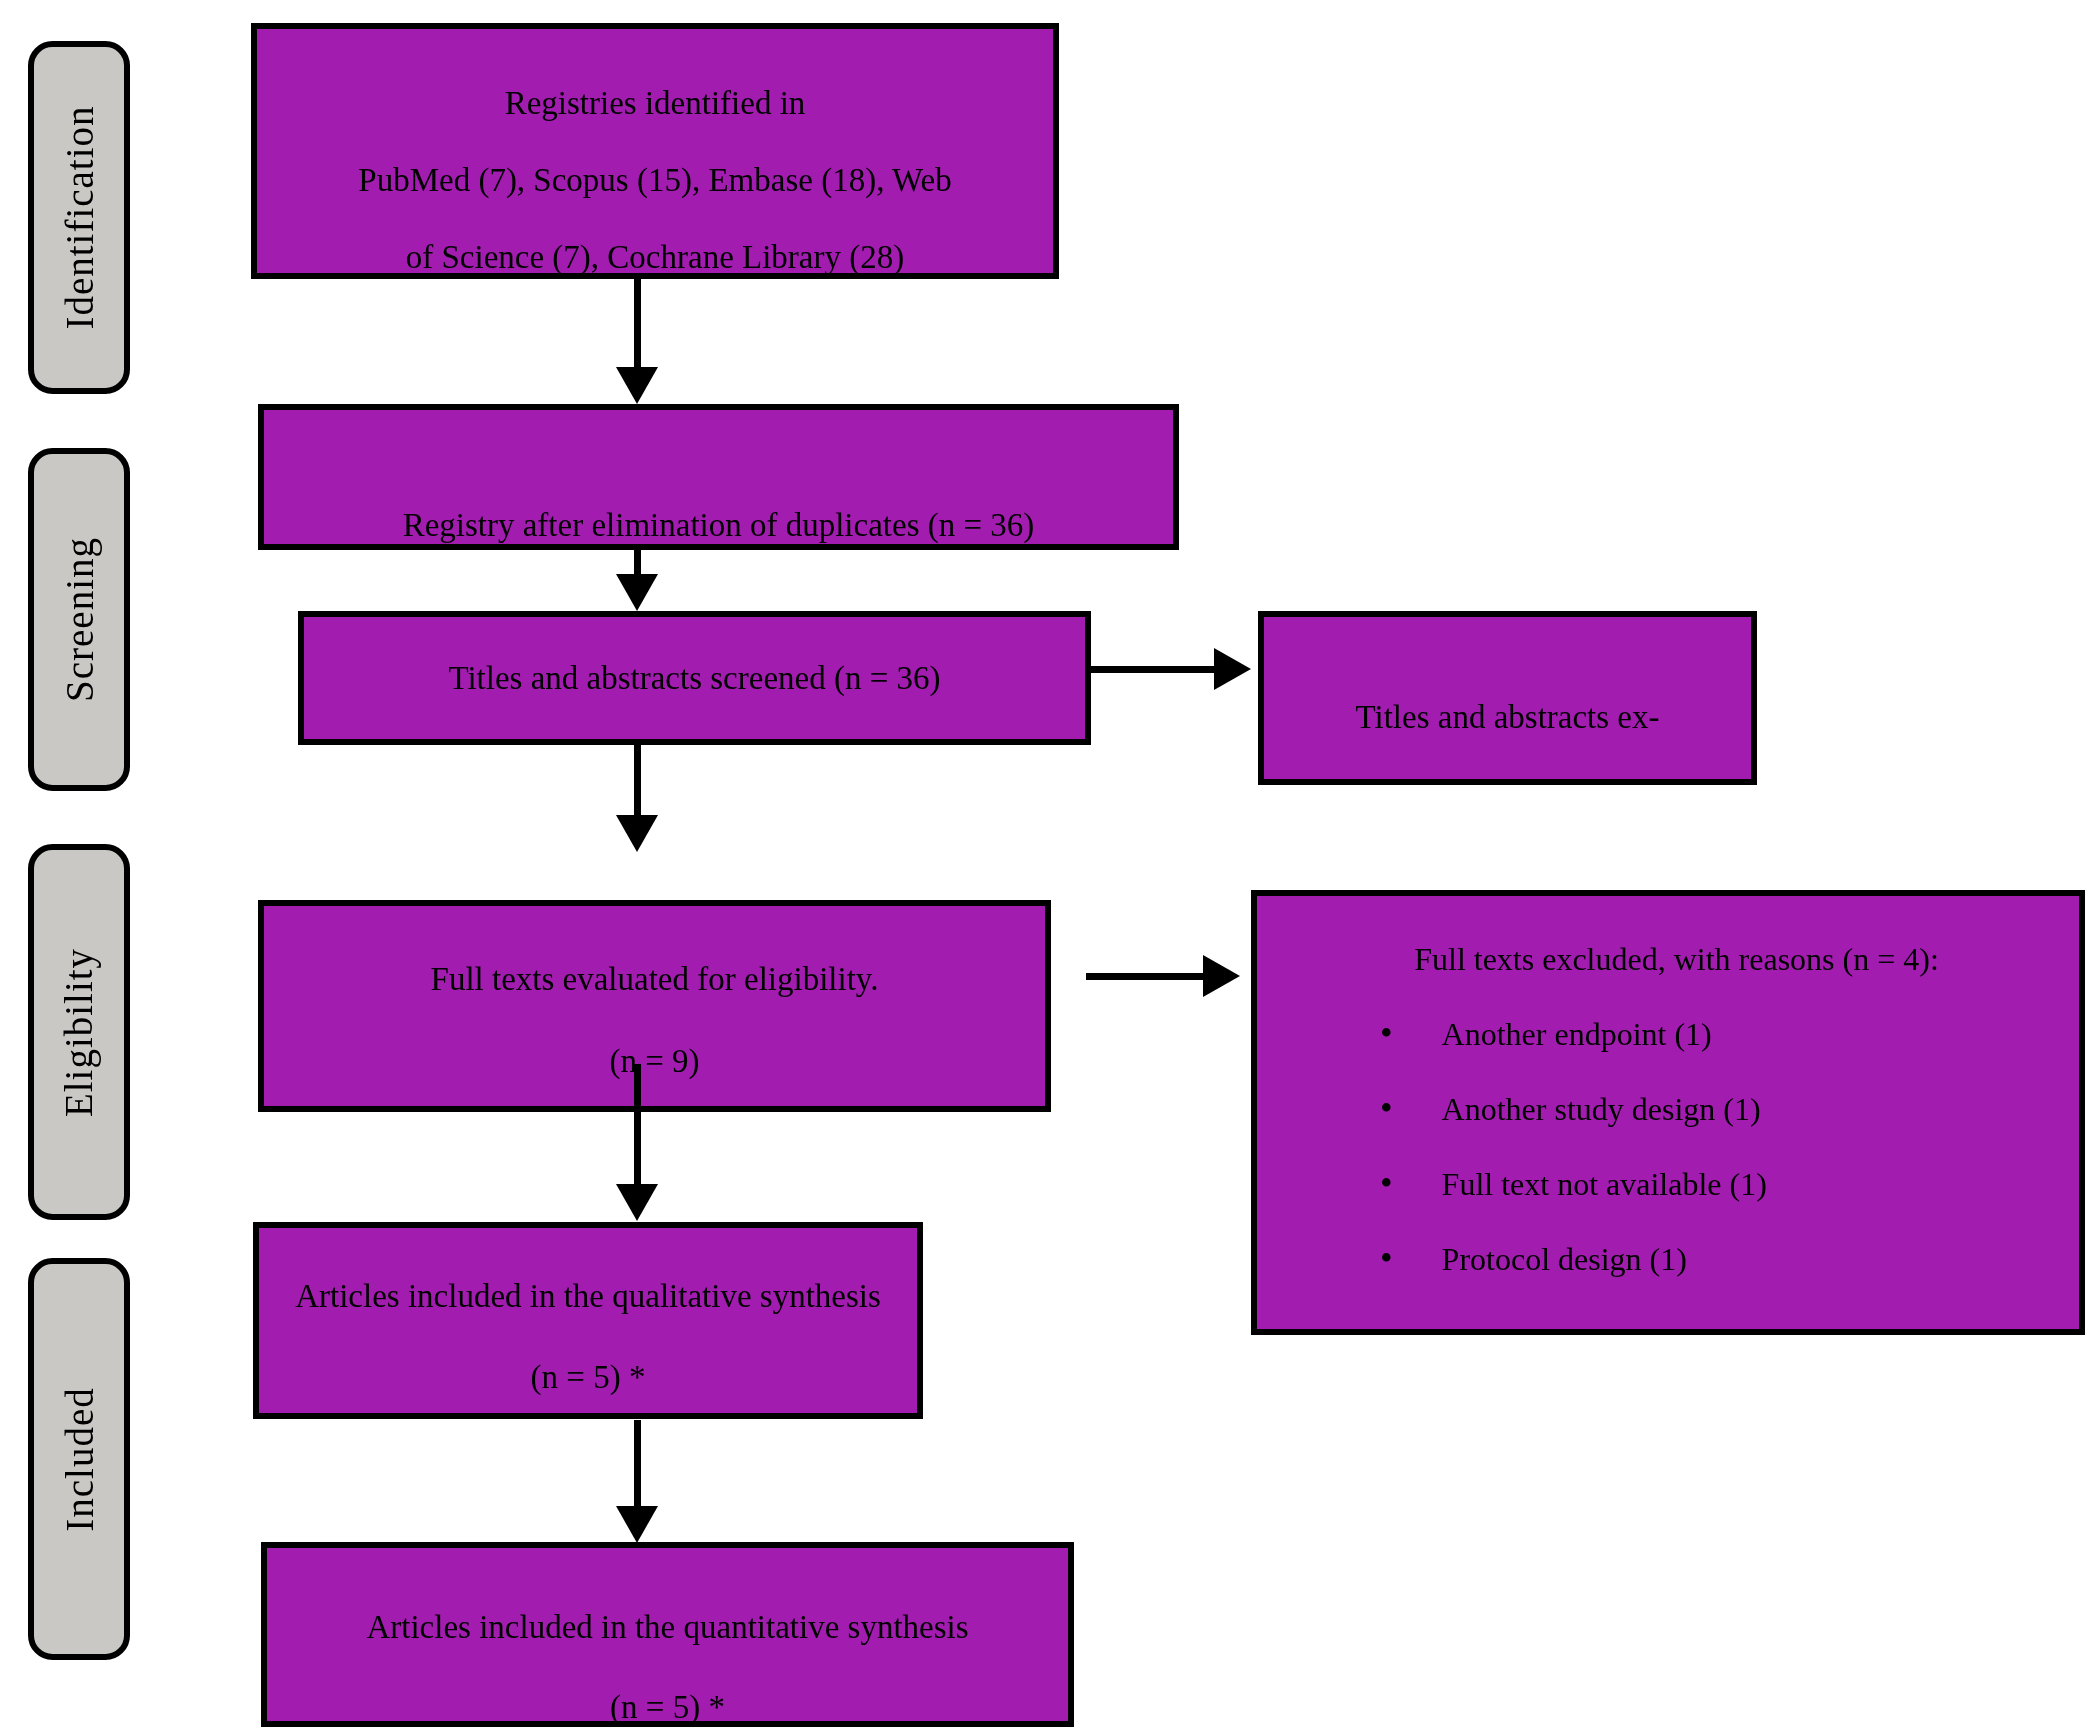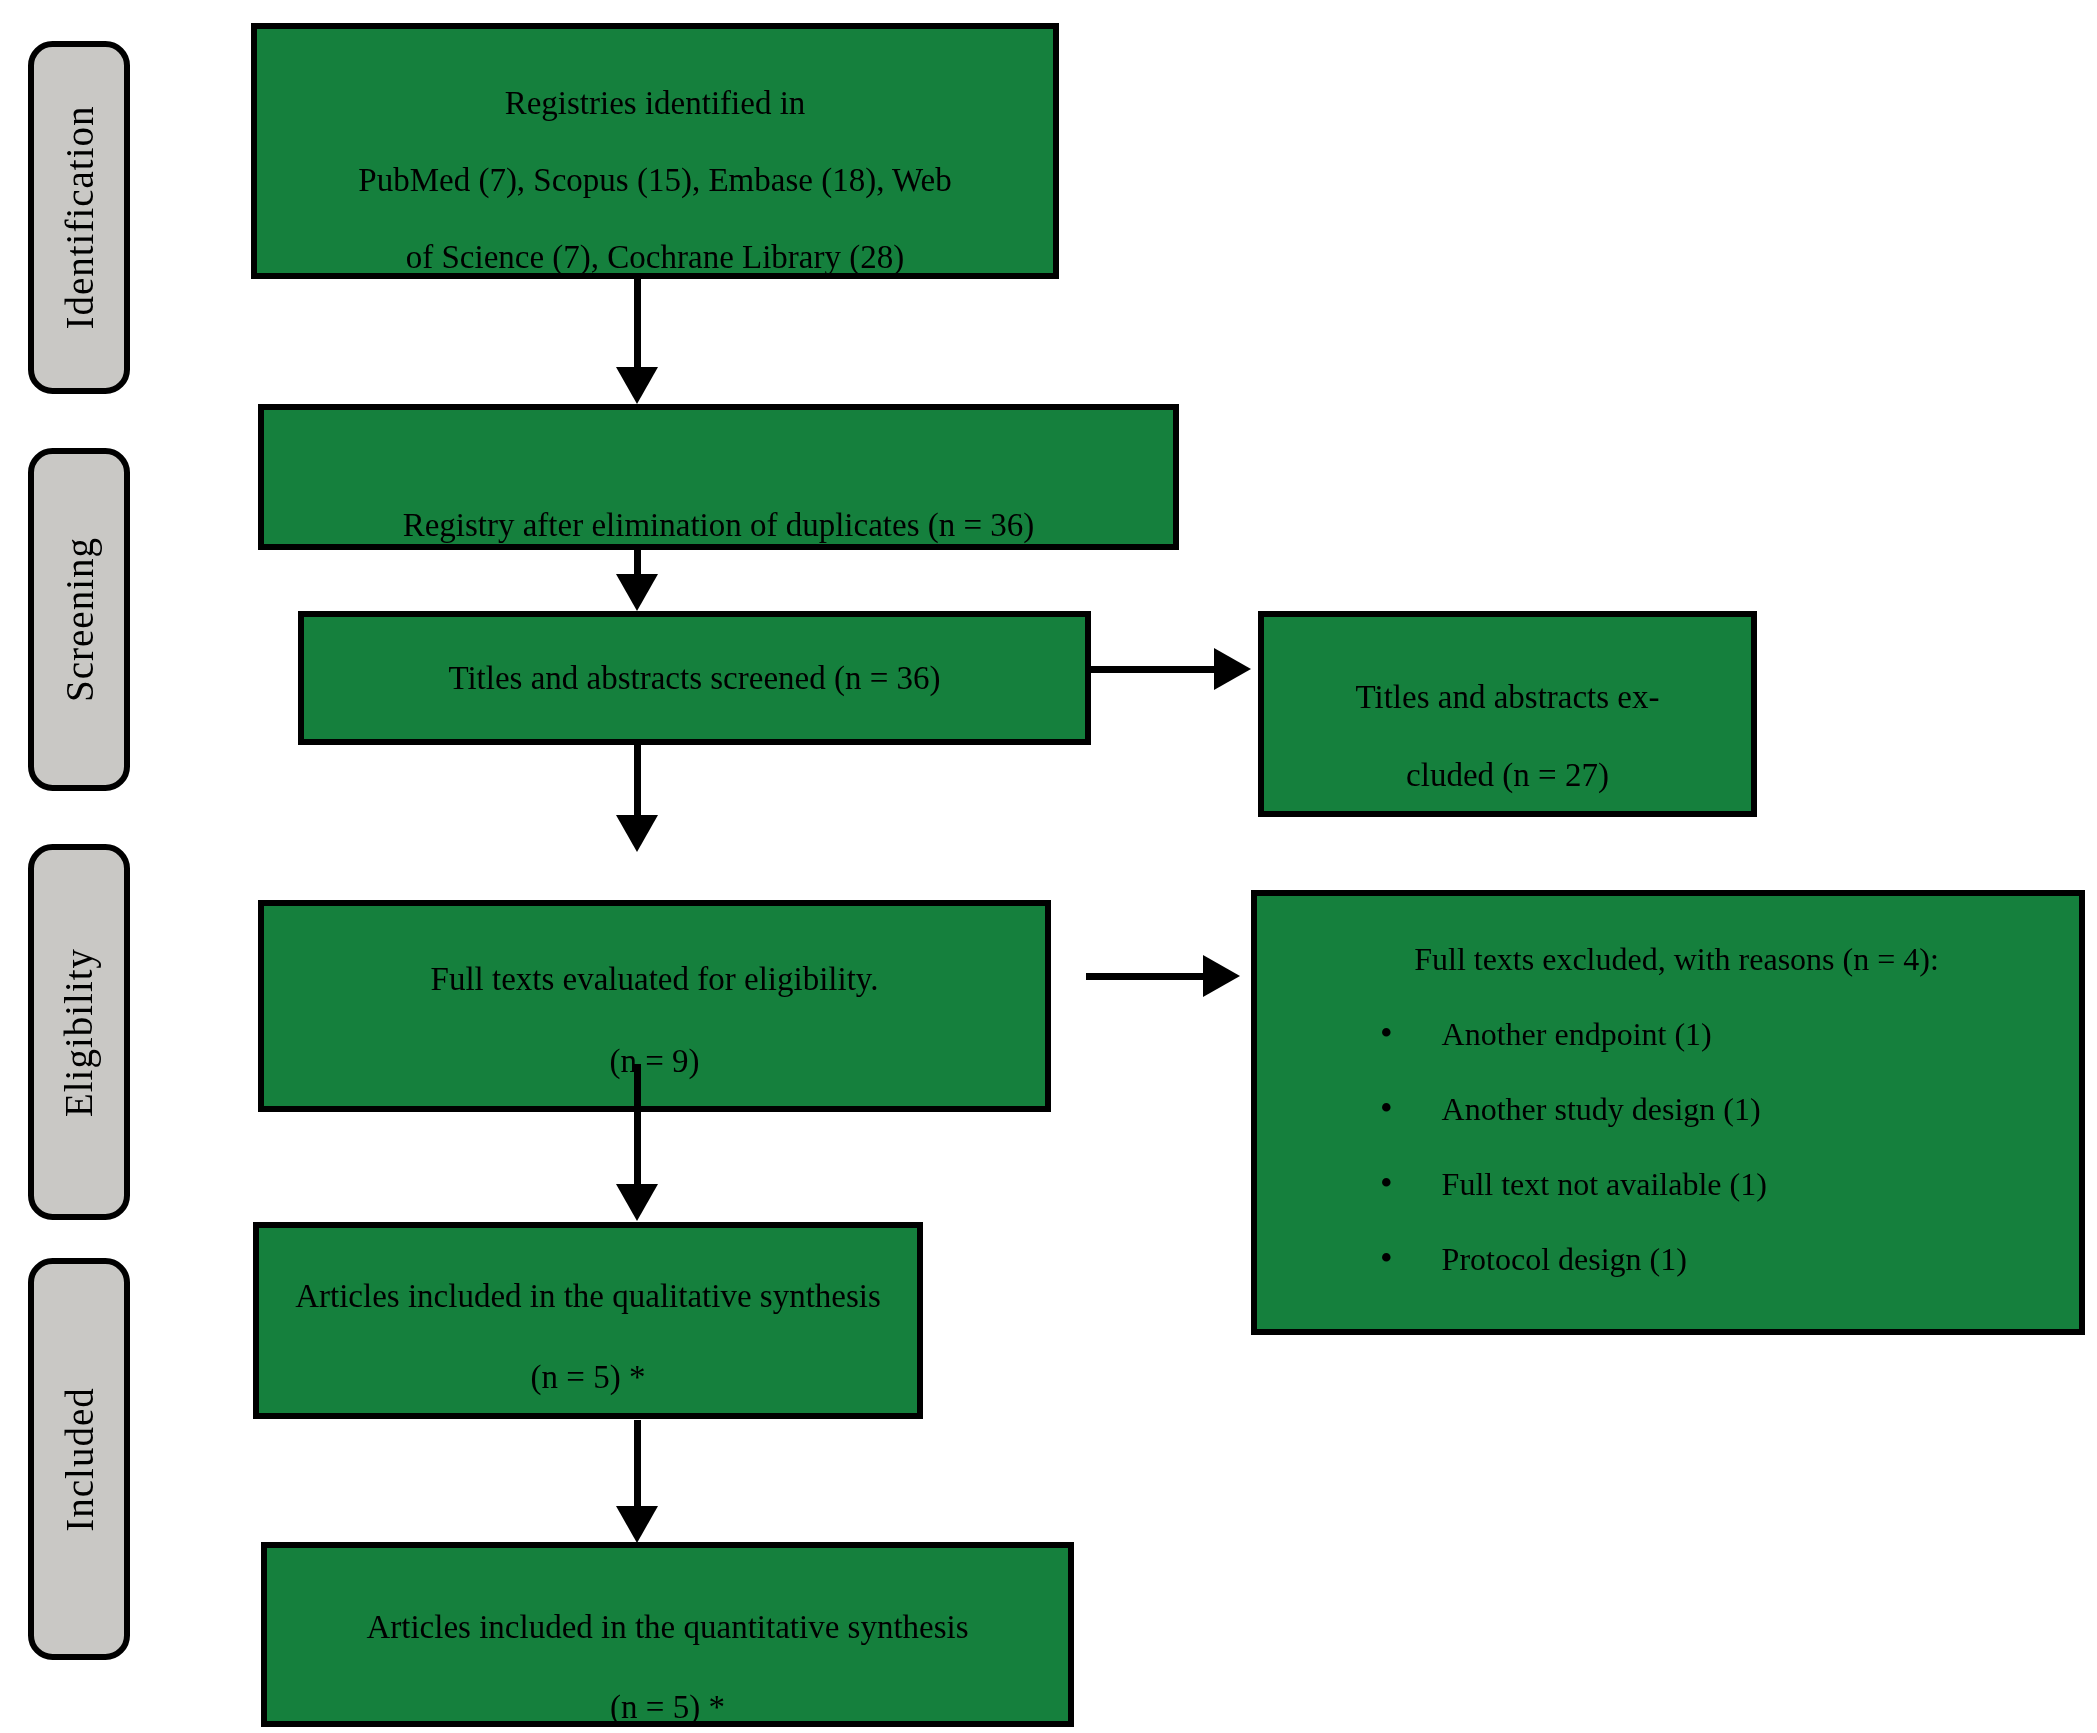--- a/index.html
+++ b/index.html
@@ -33,36 +33,36 @@
   .stage span {
     transform: rotate(-90deg);
     white-space: nowrap;
     font-size: 39px;
     letter-spacing: 1px;
   }
 
   
   .fbox {
     position: absolute;
-    background: #15803d;
+    background: #a21caf;
     border: 6.7px solid #000000;
     text-align: center;
     font-size: 33px;
     overflow: hidden;
   }
   .fbox .ln { white-space: nowrap; }
 
   #box-registries      { left: 251px;  top: 23px;   width: 808px; height: 256px; padding-top: 36px;  line-height: 77px; }
   #box-deduplicated    { left: 258px;  top: 404px;  width: 921px; height: 146px; display: flex; align-items: flex-end; justify-content: center; }
   #box-screened        { left: 258px;  top: 611px; width: 793px; height: 134px; display: flex; align-items: center; justify-content: center; margin-left: 40px; }
   #box-fulltext        { left: 258px;  top: 852px; width: 793px; height: 212px; padding-top: 32px;  line-height: 82px; margin-top: 48px; }
   #box-qualitative     { left: 253px;  top: 1222px; width: 670px; height: 197px; padding-top: 28px;  line-height: 81px; }
   #box-quantitative    { left: 261px;  top: 1542px; width: 813px; height: 185px; padding-top: 39px;  line-height: 80px; }
 
-  #box-abs-excluded    { left: 1258px; top: 611px; width: 499px;  height: 206px; padding-top: 41px;  line-height: 78px; }
+  #box-abs-excluded    { left: 1258px; top: 611px; width: 499px;  height: 174px; padding-top: 61px;  line-height: 78px; }
 
   #box-ft-excluded     { left: 1251px; top: 890px; width: 834px; height: 445px; padding: 45px 46px 0 63px; }
   #box-ft-excluded .title { text-align: center; white-space: nowrap; font-size: 32px; margin-bottom: 32px; }
   .bullet-row {
     display: flex;
     align-items: baseline;
     text-align: left;
     padding-left: 60px;
     margin-top: 28px;
     font-size: 32px;

